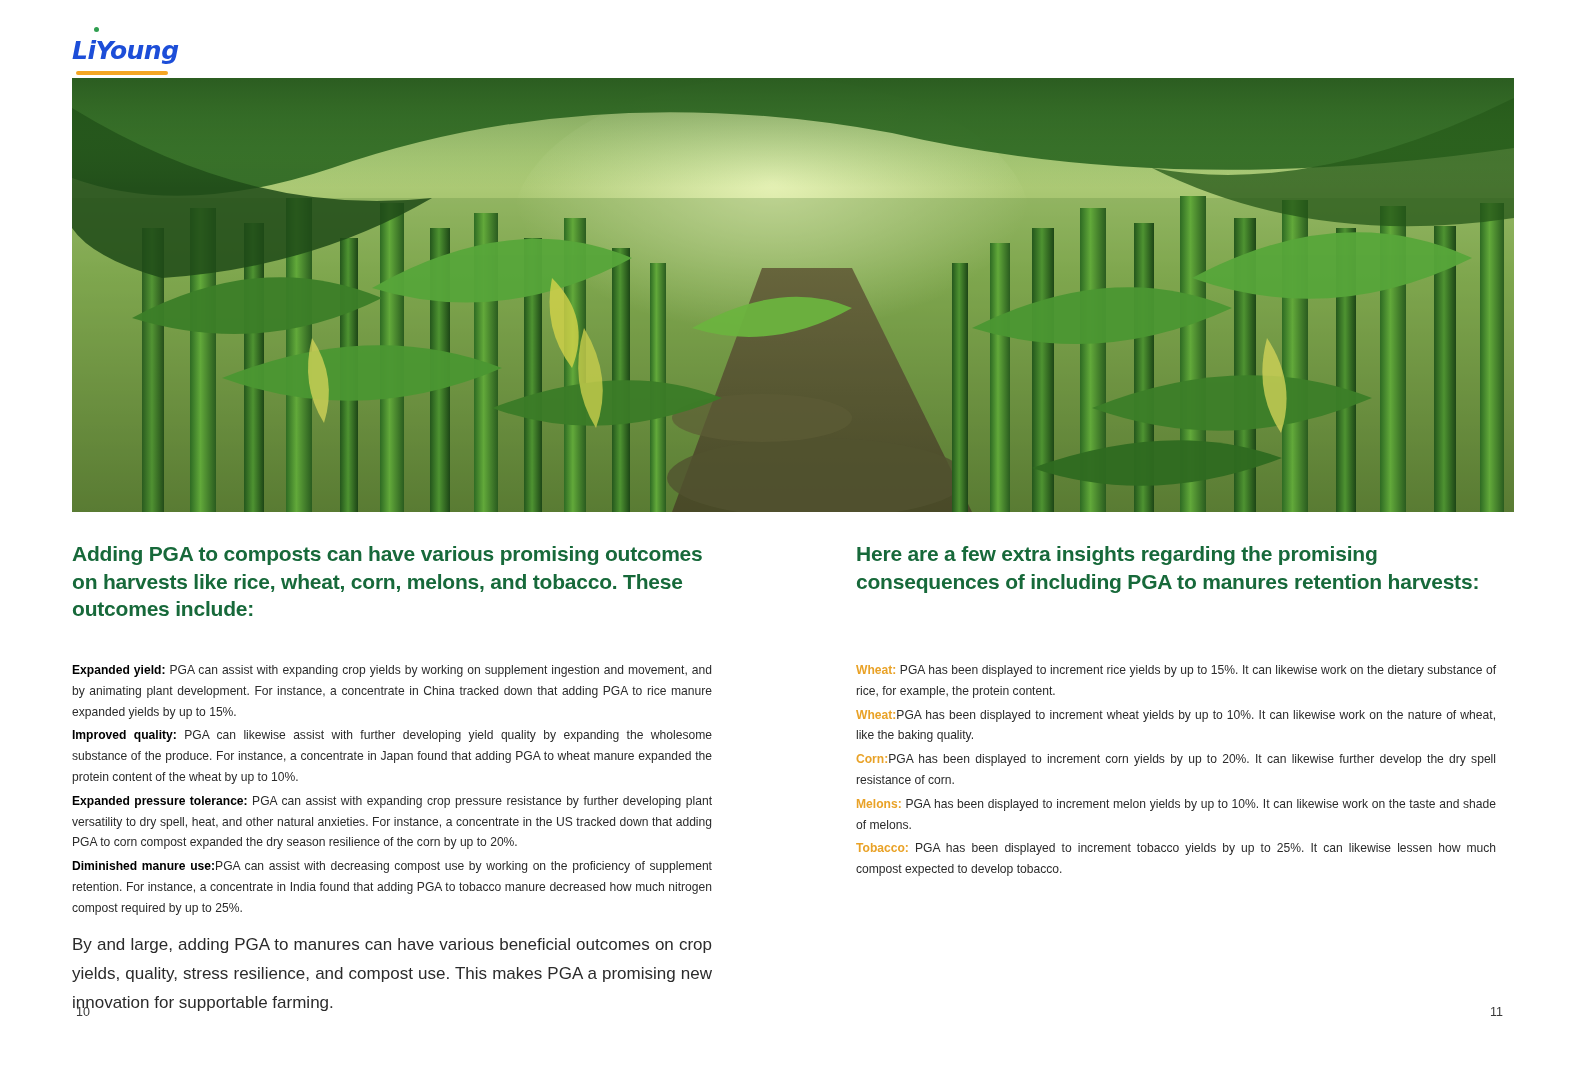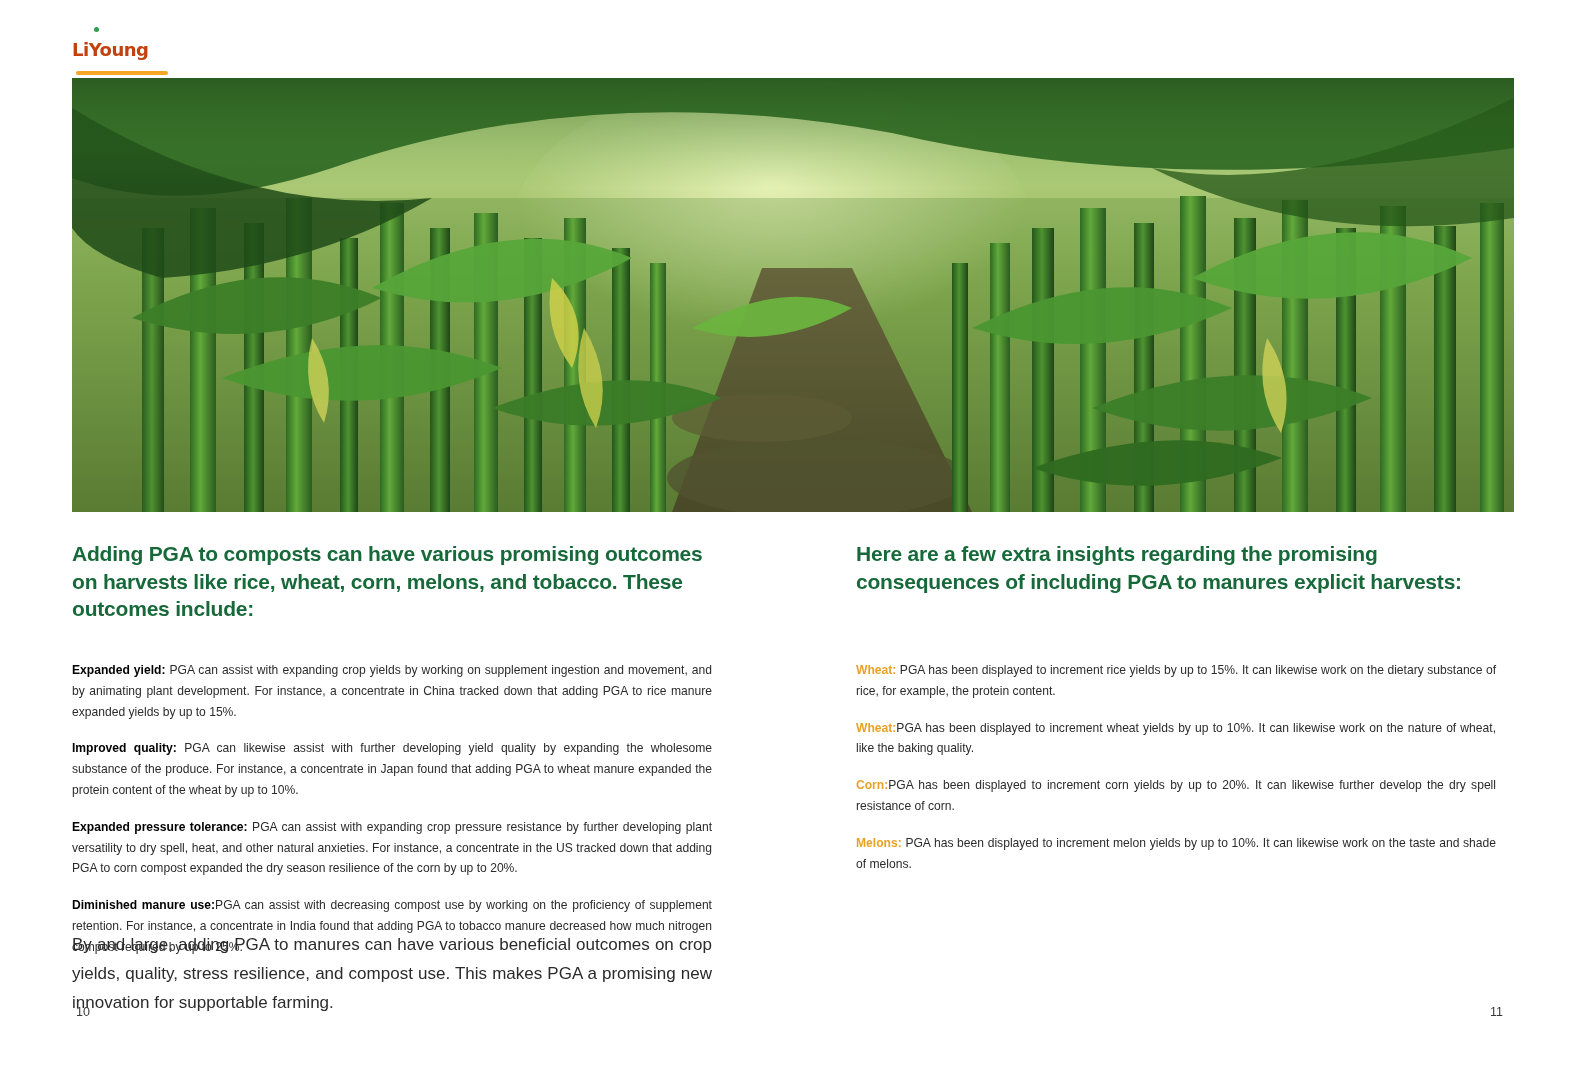--- a/index.html
+++ b/index.html
@@ -25,23 +25,24 @@
   .logo {
     position: absolute;
     left: 72px;
     top: 30px;
     display: flex;
     align-items: center;
     height: 40px;
   }
   .logo-text {
     font-family: "DejaVu Sans", sans-serif;
-    font-size: 18px;
+    font-size: 25px;
     font-weight: bold;
-    color: #c2410c;
+    font-style: italic;
+    color: #1d4ed8;
     letter-spacing: -0.5px;
     line-height: 1;
     position: relative;
   }
   .logo-underline {
     position: absolute;
     left: 4px;
     bottom: -5px;
     width: 92px;
     height: 4px;
@@ -97,21 +98,21 @@
   .body-left  { left: 72px;  }
   .body-right { left: 856px; }
 
   p.para {
     margin: 0 0 0 0;
     font-size: 12.1px;
     line-height: 1.72;
     color: #2b2b2b;
     text-align: justify;
   }
-  p.para + p.para { margin-top: 16px; }
+  p.para + p.para { margin-top: 3px; }
   .lead {
     color: #000000;
     font-weight: bold;
   }
   .lead-amber { color: #e9a227; font-weight: bold; }
 
   .summary {
     position: absolute;
     width: 640px;
     font-size: 17px;
@@ -257,35 +258,38 @@
       <span class="lead">Expanded pressure tolerance:</span><span> PGA can assist with expanding crop pressure resistance by further developing plant versatility to dry spell, heat, and other natural anxieties. For instance, a concentrate in the US tracked down that adding PGA to corn compost expanded the dry season resilience of the corn by up to 20%.</span>
     </p>
     <p class="para">
       <span class="lead">Diminished manure use:</span><span>PGA can assist with decreasing compost use by working on the proficiency of supplement retention. For instance, a concentrate in India found that adding PGA to tobacco manure decreased how much nitrogen compost required by up to 25%.</span>
     </p>
   </div>
 
   <div class="summary summary-left">By and large, adding PGA to manures can have various beneficial outcomes on crop yields, quality, stress resilience, and compost use. This makes PGA a promising new innovation for supportable farming.</div>
 
   <div class="col col-right">
-    <h2 class="col-heading">Here are a few extra insights regarding the promising consequences of including PGA to manures explicit harvests:</h2>
+    <h2 class="col-heading">Here are a few extra insights regarding the promising consequences of including PGA to manures retention harvests:</h2>
   </div>
 
   <div class="body-block body-right">
     <p class="para">
       <span class="lead-amber">Wheat:</span><span> PGA has been displayed to increment rice yields by up to 15%. It can likewise work on the dietary substance of rice, for example, the protein content.</span>
     </p>
     <p class="para">
       <span class="lead-amber">Wheat:</span><span>PGA has been displayed to increment wheat yields by up to 10%. It can likewise work on the nature of wheat, like the baking quality.</span>
     </p>
     <p class="para">
       <span class="lead-amber">Corn:</span><span>PGA has been displayed to increment corn yields by up to 20%. It can likewise further develop the dry spell resistance of corn.</span>
     </p>
     <p class="para">
       <span class="lead-amber">Melons:</span><span> PGA has been displayed to increment melon yields by up to 10%. It can likewise work on the taste and shade of melons.</span>
+    </p>
+    <p class="para">
+      <span class="lead-amber">Tobacco:</span><span>  PGA has been displayed to increment tobacco yields by up to 25%. It can likewise lessen how much compost expected to develop tobacco.</span>
     </p>
   </div>
 
 
   <div class="page-num page-num-left">10</div>
   <div class="page-num page-num-right">11</div>
 
 </div>
 
 </body></html>

